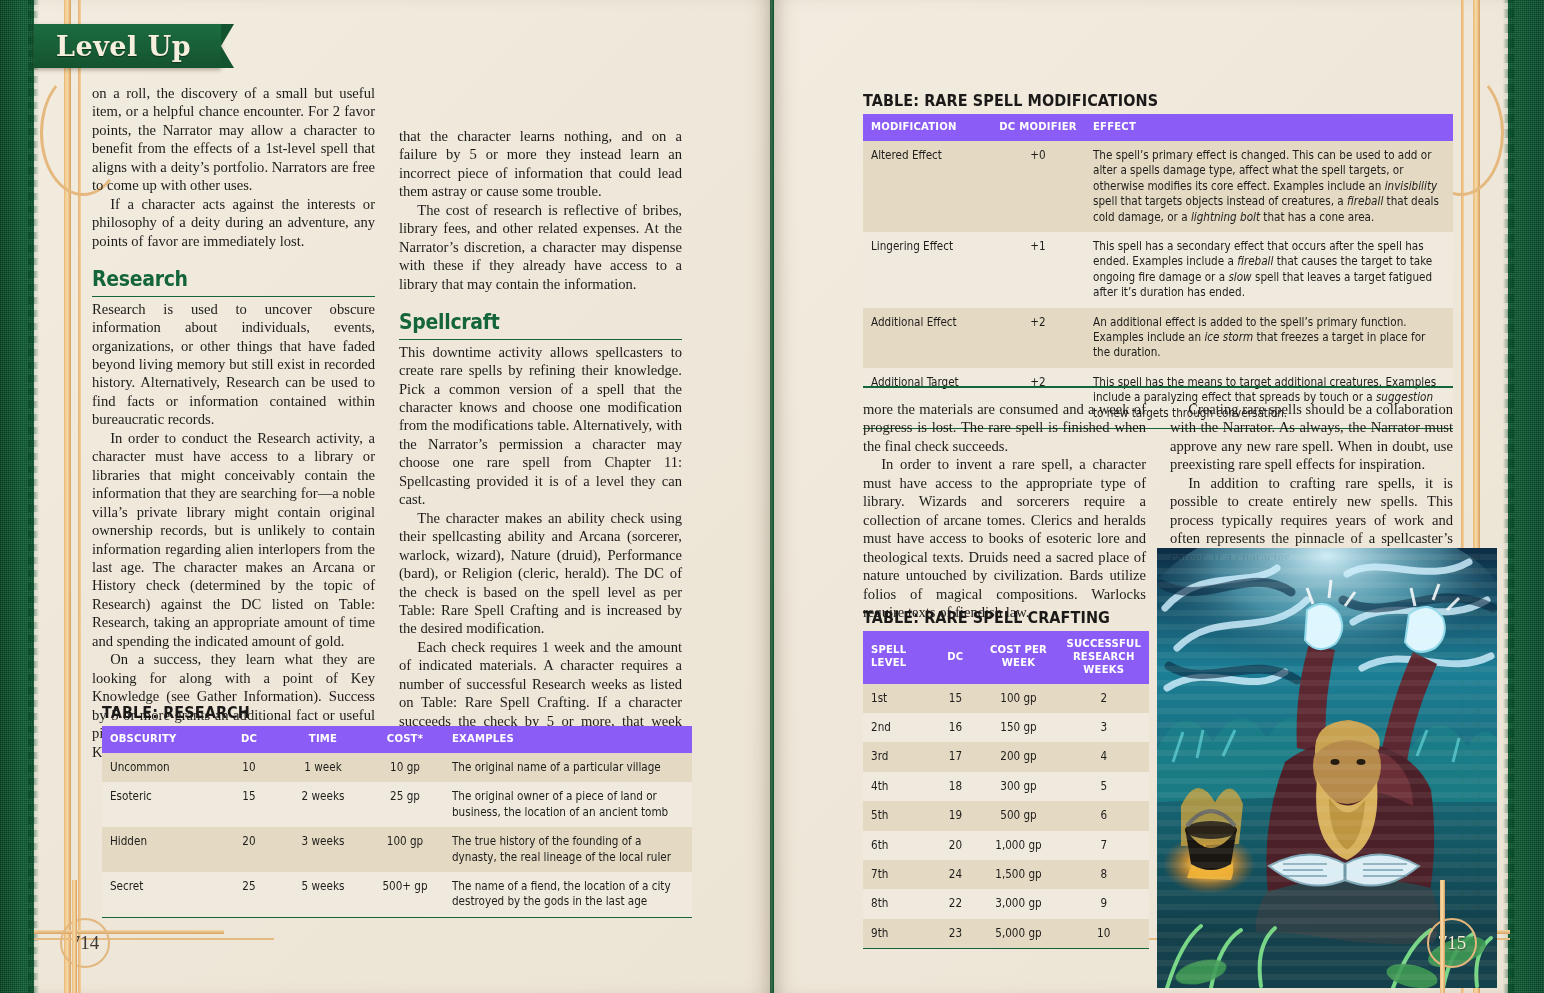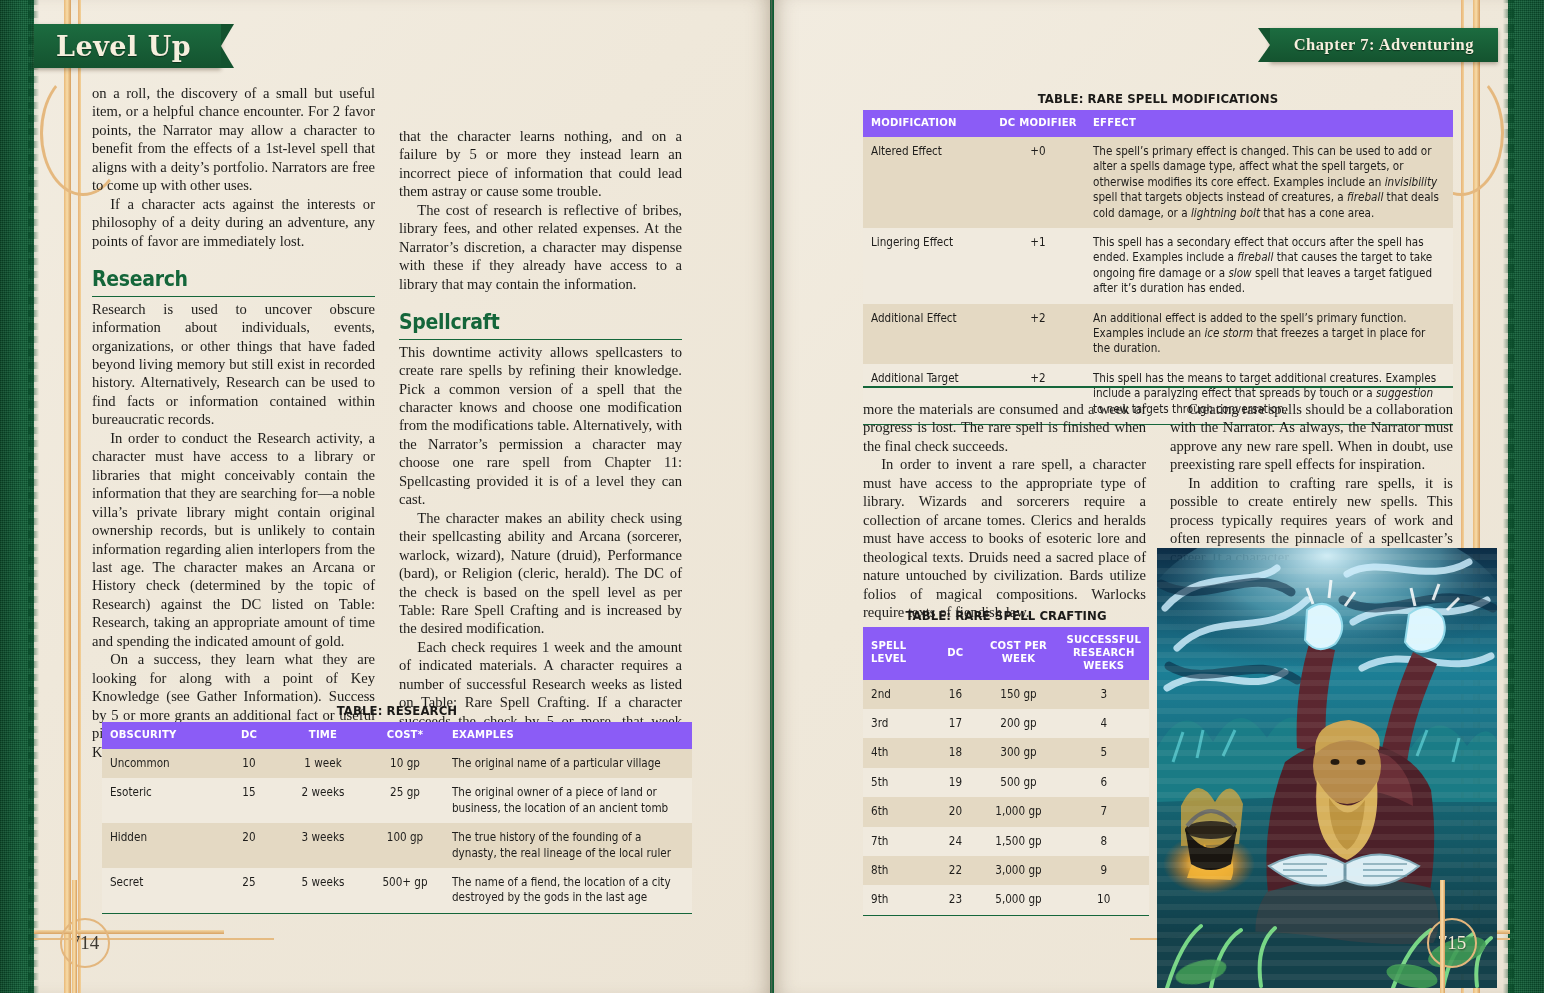--- a/index.html
+++ b/index.html
@@ -90,22 +90,22 @@
     margin:16px 0 3px 0;font-size:21px;color:#14663a;
     font-family:"DejaVu Sans Condensed","DejaVu Sans",sans-serif;
     font-weight:bold;letter-spacing:-.3px;
     border-bottom:1.5px solid #14663a;padding-bottom:3px;
   }
 
   
   .tbl-wrap{position:absolute;}
   .tbl-title{
     font-family:"DejaVu Sans Condensed","DejaVu Sans",sans-serif;
-    font-weight:bold;font-size:13px;color:#1b1a18;
-    letter-spacing:.1px;margin-bottom:4px;text-align:center;
+    font-weight:bold;font-size:16px;color:#1b1a18;
+    letter-spacing:.1px;margin-bottom:4px;
   }
   table{border-collapse:collapse;width:100%;
     font-family:"DejaVu Sans Condensed","DejaVu Sans",sans-serif;font-size:11.6px;color:#1e1d1b;}
   thead th{
     background:#8b5cf6;color:#fff;text-align:left;
     font-size:11.2px;font-weight:bold;letter-spacing:.2px;
     padding:7px 8px;line-height:1.15;
   }
   tbody td{padding:7px 8px;vertical-align:top;line-height:1.33;}
   tbody tr:nth-child(odd) td{background:#e4d9c3;}
@@ -148,23 +148,20 @@
 
   <div class="gold-v" style="right:64px;top:0;height:993px;"></div>
   <div class="gold-v thin" style="right:80px;top:0;height:993px;"></div>
   <div class="gold-curve" style="right:40px;top:70px;width:80px;height:120px;border-color:transparent #e5b87e #e5b87e transparent;"></div>
   <div class="gold-h" style="right:34px;top:930px;width:320px;"></div>
   <div class="gold-h thin" style="right:34px;top:938px;width:380px;"></div>
 
   <div class="banner" id="chapter-banner">
     <span class="bn-text">Level Up</span>
   </div>
-  <div class="banner" id="chapter-banner-right">
-    <span class="bn-text">Chapter 7: Adventuring</span>
-  </div>
 
   <div class="col" style="left:92px;top:84px;width:283px;">
     <p class="noind">on a roll, the discovery of a small but useful item, or a helpful chance encounter. For 2 favor points, the Narrator may allow a character to benefit from the effects of a 1st-level spell that aligns with a deity’s portfolio. Narrators are free to come up with other uses.</p>
     <p>If a character acts against the interests or philosophy of a deity during an adventure, any points of favor are immediately lost.</p>
     <h2 class="sec">Research</h2>
     <p class="noind">Research is used to uncover obscure information about individuals, events, organizations, or other things that have faded beyond living memory but still exist in recorded history. Alternatively, Research can be used to find facts or information contained within bureaucratic records.</p>
     <p>In order to conduct the Research activity, a character must have access to a library or libraries that might conceivably contain the information that they are searching for—a noble villa’s private library might contain original ownership records, but is unlikely to contain information regarding alien interlopers from the last age. The character makes an Arcana or History check (determined by the topic of Research) against the DC listed on Table: Research, taking an appropriate amount of time and spending the indicated amount of gold.</p>
     <p>On a success, they learn what they are looking for along with a point of Key Knowledge (see Gather Information). Success by 5 or more grants an additional fact or useful piece of information and an additional point of Key Knowledge. Failure means</p>
   </div>
 
@@ -274,20 +271,26 @@
     <table>
       <thead>
           <tr>
         <th style="width:58px;">SPELL LEVEL</th>
         <th class="c" style="width:34px;">DC</th>
         <th class="c" style="width:72px;">COST PER WEEK</th>
         <th class="c">SUCCESSFUL RESEARCH WEEKS</th>
       </tr>
         </thead>
       <tbody>
+          <tr>
+            <td class="">1st</td>
+            <td class="c">15</td>
+            <td class="c">100 gp</td>
+            <td class="c">2</td>
+          </tr>
           <tr>
             <td class="">2nd</td>
             <td class="c">16</td>
             <td class="c">150 gp</td>
             <td class="c">3</td>
           </tr>
           <tr>
             <td class="">3rd</td>
             <td class="c">17</td>
             <td class="c">200 gp</td>

